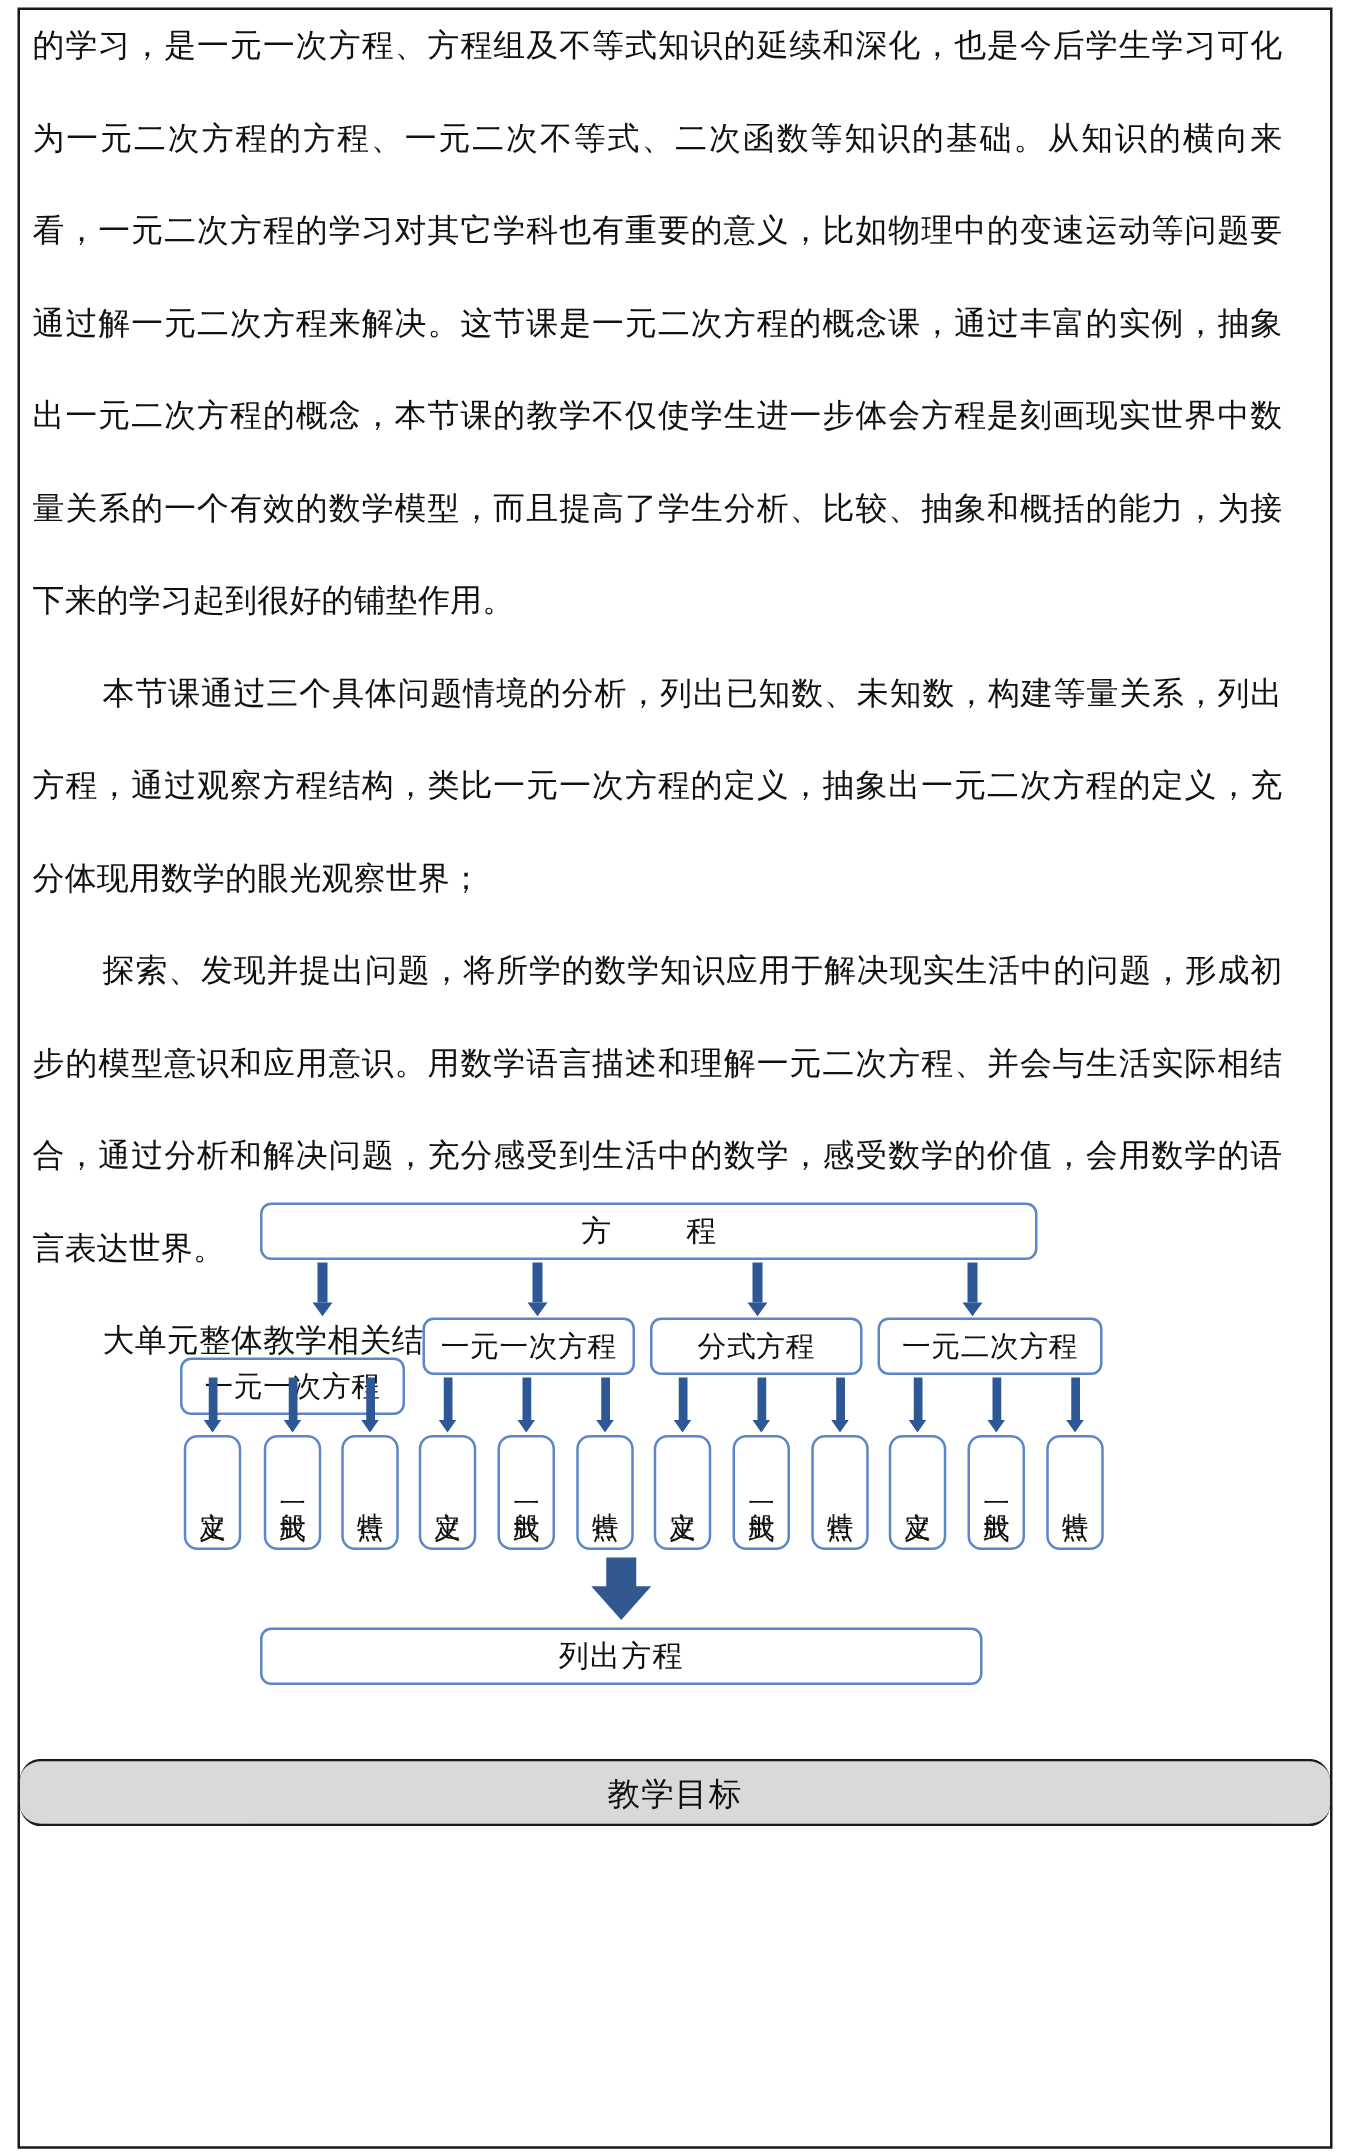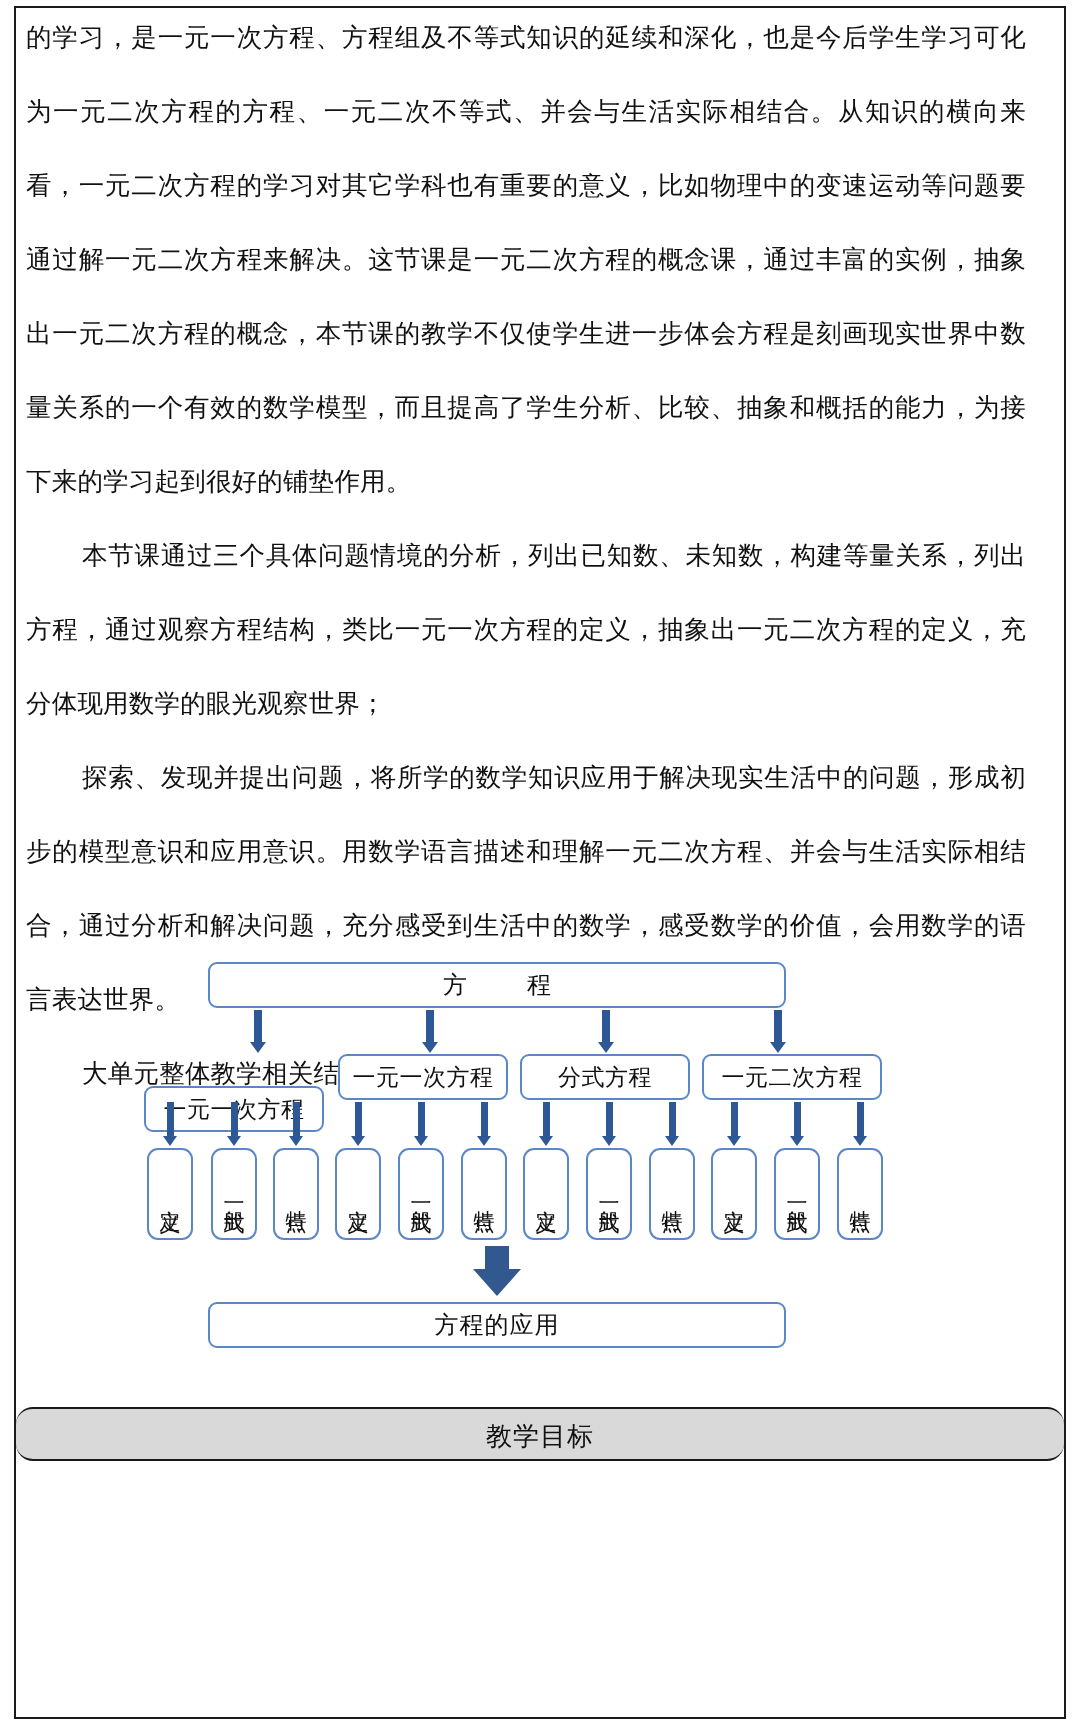--- a/index.html
+++ b/index.html
@@ -76,21 +76,21 @@
     justify-content: center;
     font-size: 24px;
     color: #111111;
     font-family: "DejaVu Serif", "Liberation Serif", serif;
     white-space: nowrap;
   }
 
   .node.root {
     left: 190px;
     top: 14px;
-    width: 578px;
+    width: 622px;
     height: 46px;
     letter-spacing: 18px;
     text-indent: 18px;
   }
 
   .node.cat {
     top: 106px;
     height: 46px;
     font-size: 23px;
     letter-spacing: 0.5px;
@@ -200,21 +200,21 @@
     padding: 0 8px;
   }
 </style>
 </head>
 <body>
 
 <div class="page">
   <div class="doc-frame"></div>
 
   <div class="body-block">
-    <p class="para">的学习，是一元一次方程、方程组及不等式知识的延续和深化，也是今后学生学习可化为一元二次方程的方程、一元二次不等式、并会与生活实际相结合。从知识的横向来看，一元二次方程的学习对其它学科也有重要的意义，比如物理中的变速运动等问题要通过解一元二次方程来解决。这节课是一元二次方程的概念课，通过丰富的实例，抽象出一元二次方程的概念，本节课的教学不仅使学生进一步体会方程是刻画现实世界中数量关系的一个有效的数学模型，而且提高了学生分析、比较、抽象和概括的能力，为接下来的学习起到很好的铺垫作用。</p>
+    <p class="para">的学习，是一元一次方程、方程组及不等式知识的延续和深化，也是今后学生学习可化为一元二次方程的方程、一元二次不等式、二次函数等知识的基础。从知识的横向来看，一元二次方程的学习对其它学科也有重要的意义，比如物理中的变速运动等问题要通过解一元二次方程来解决。这节课是一元二次方程的概念课，通过丰富的实例，抽象出一元二次方程的概念，本节课的教学不仅使学生进一步体会方程是刻画现实世界中数量关系的一个有效的数学模型，而且提高了学生分析、比较、抽象和概括的能力，为接下来的学习起到很好的铺垫作用。</p>
     <p class="para indent">本节课通过三个具体问题情境的分析，列出已知数、未知数，构建等量关系，列出方程，通过观察方程结构，类比一元一次方程的定义，抽象出一元二次方程的定义，充分体现用数学的眼光观察世界；</p>
     <p class="para indent">探索、发现并提出问题，将所学的数学知识应用于解决现实生活中的问题，形成初步的模型意识和应用意识。用数学语言描述和理解一元二次方程、并会与生活实际相结合，通过分析和解决问题，充分感受到生活中的数学，感受数学的价值，会用数学的语言表达世界。</p>
     <p class="para indent">大单元整体教学相关结构如下：</p>
   </div>
 
   <div class="diagram">
 
     <div class="node root">方　程</div>
 
     <div class="arrow" style="left:240px; top:62px;">
@@ -302,18 +302,18 @@
     <div class="node leaf" style="left:631px;">特点</div>
     <div class="node leaf" style="left:693px;">定义</div>
     <div class="node leaf" style="left:756px;">一般式</div>
     <div class="node leaf" style="left:819px;">特点</div>
 
     <div class="fat-arrow">
       <div class="fshaft"></div>
       <div class="fhead"></div>
     </div>
 
-    <div class="node apply">方程的应用</div>
+    <div class="node apply">列出方程</div>
   </div>
 
   <div class="section-band" style="top:1407px;border-radius:17px;">教学目标</div>
 
 </div>
 
 </body></html>

